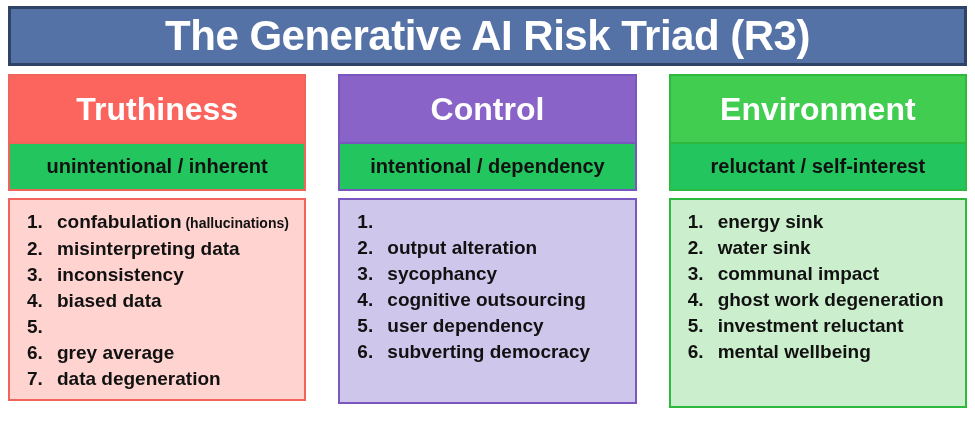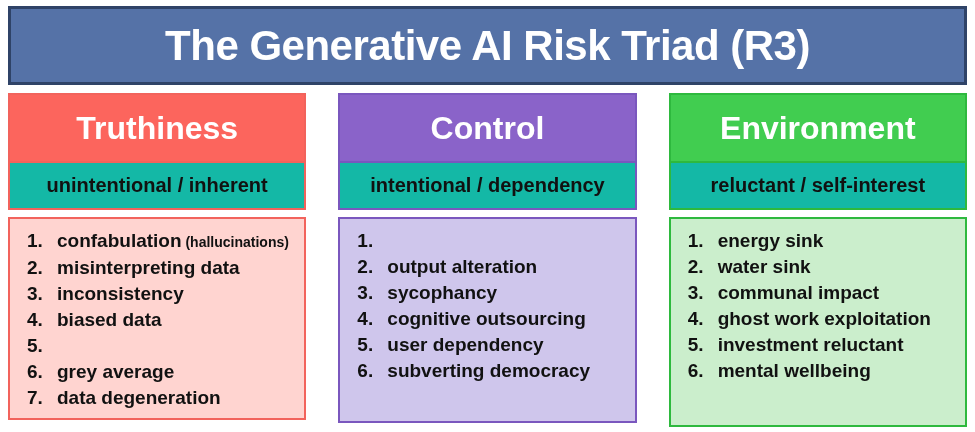--- a/index.html
+++ b/index.html
@@ -9,21 +9,21 @@
     color: #111111;
   }
   .frame {
     width: 975px;
     height: 432px;
     background: #ffffff;
     padding: 6px 8px 0 8px;
     position: relative;
   }
   .title-bar {
-    height: 79px;
+    height: 60px;
     border: 3px solid #2F4367;
     background: #5572A7;
     display: flex;
     align-items: center;
     justify-content: center;
     margin-bottom: 8px;
   }
   .title-bar .title-text {
     color: #ffffff;
     font-size: 42px;
@@ -47,21 +47,21 @@
   }
   .col-header .col-title {
     color: #ffffff;
     font-size: 32px;
     font-weight: bold;
     white-space: nowrap;
   }
   .col-subtitle {
     height: 47px;
     margin-top: 0;
-    background: #14b8a6;
+    background: #22c55e;
     border: 2px solid var(--bord);
     border-top: none;
     display: flex;
     align-items: center;
     justify-content: center;
   }
   .col-subtitle .col-subtitle-text {
     font-size: 20px;
     font-weight: bold;
     color: #111111;
@@ -194,21 +194,21 @@
           <li>
             <span class="num">2.</span>
             <span class="txt">water sink</span>
           </li>
           <li>
             <span class="num">3.</span>
             <span class="txt">communal impact</span>
           </li>
           <li>
             <span class="num">4.</span>
-            <span class="txt">ghost work exploitation</span>
+            <span class="txt">ghost work degeneration</span>
           </li>
           <li>
             <span class="num">5.</span>
             <span class="txt">investment reluctant</span>
           </li>
           <li>
             <span class="num">6.</span>
             <span class="txt">mental wellbeing</span>
           </li>
         </ol>

